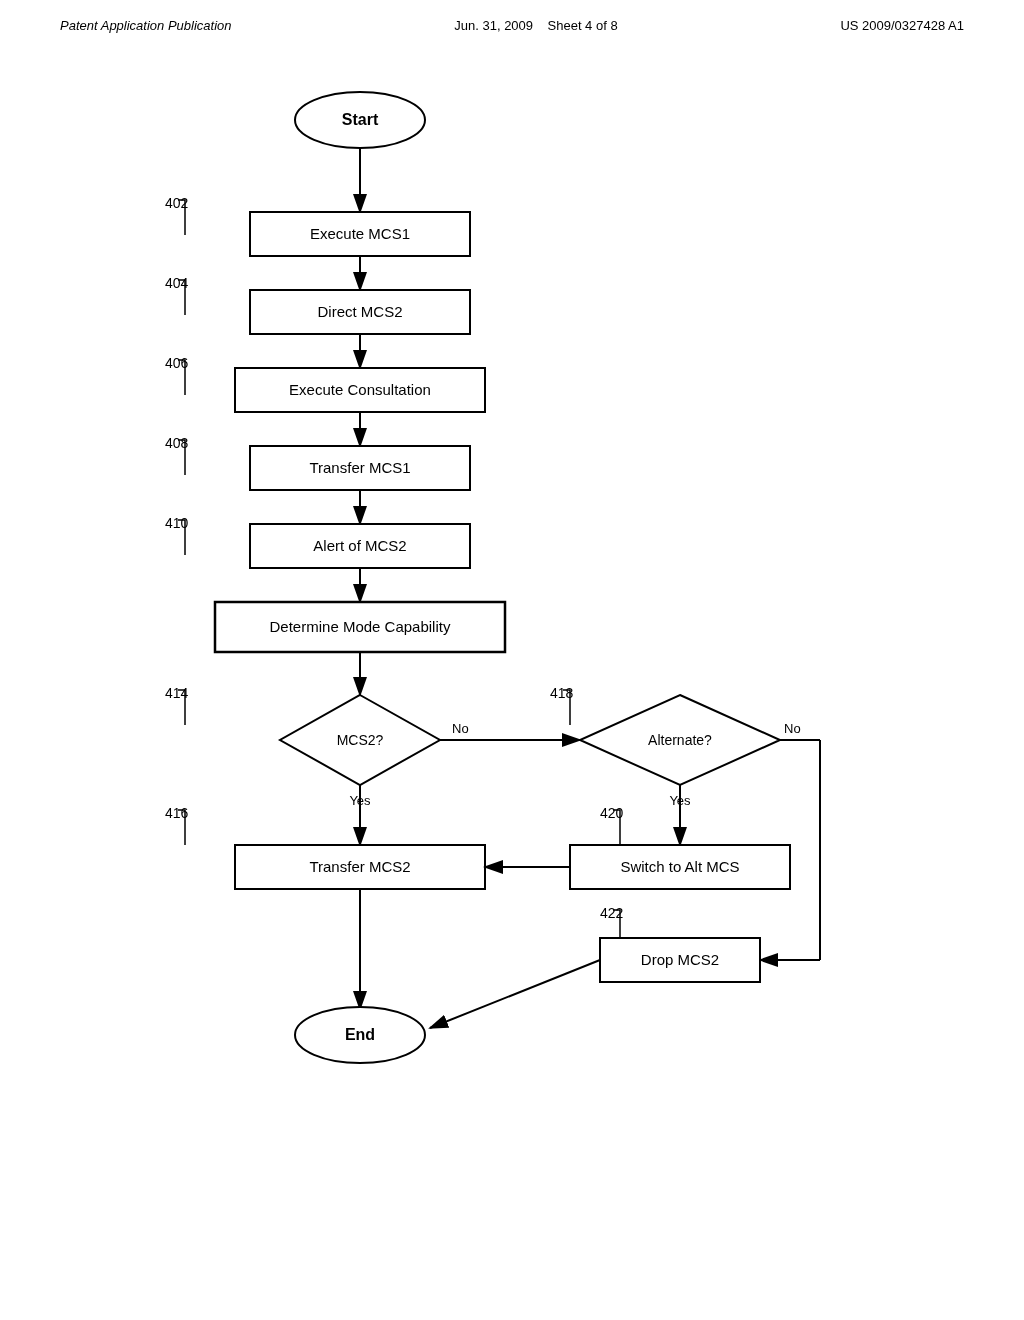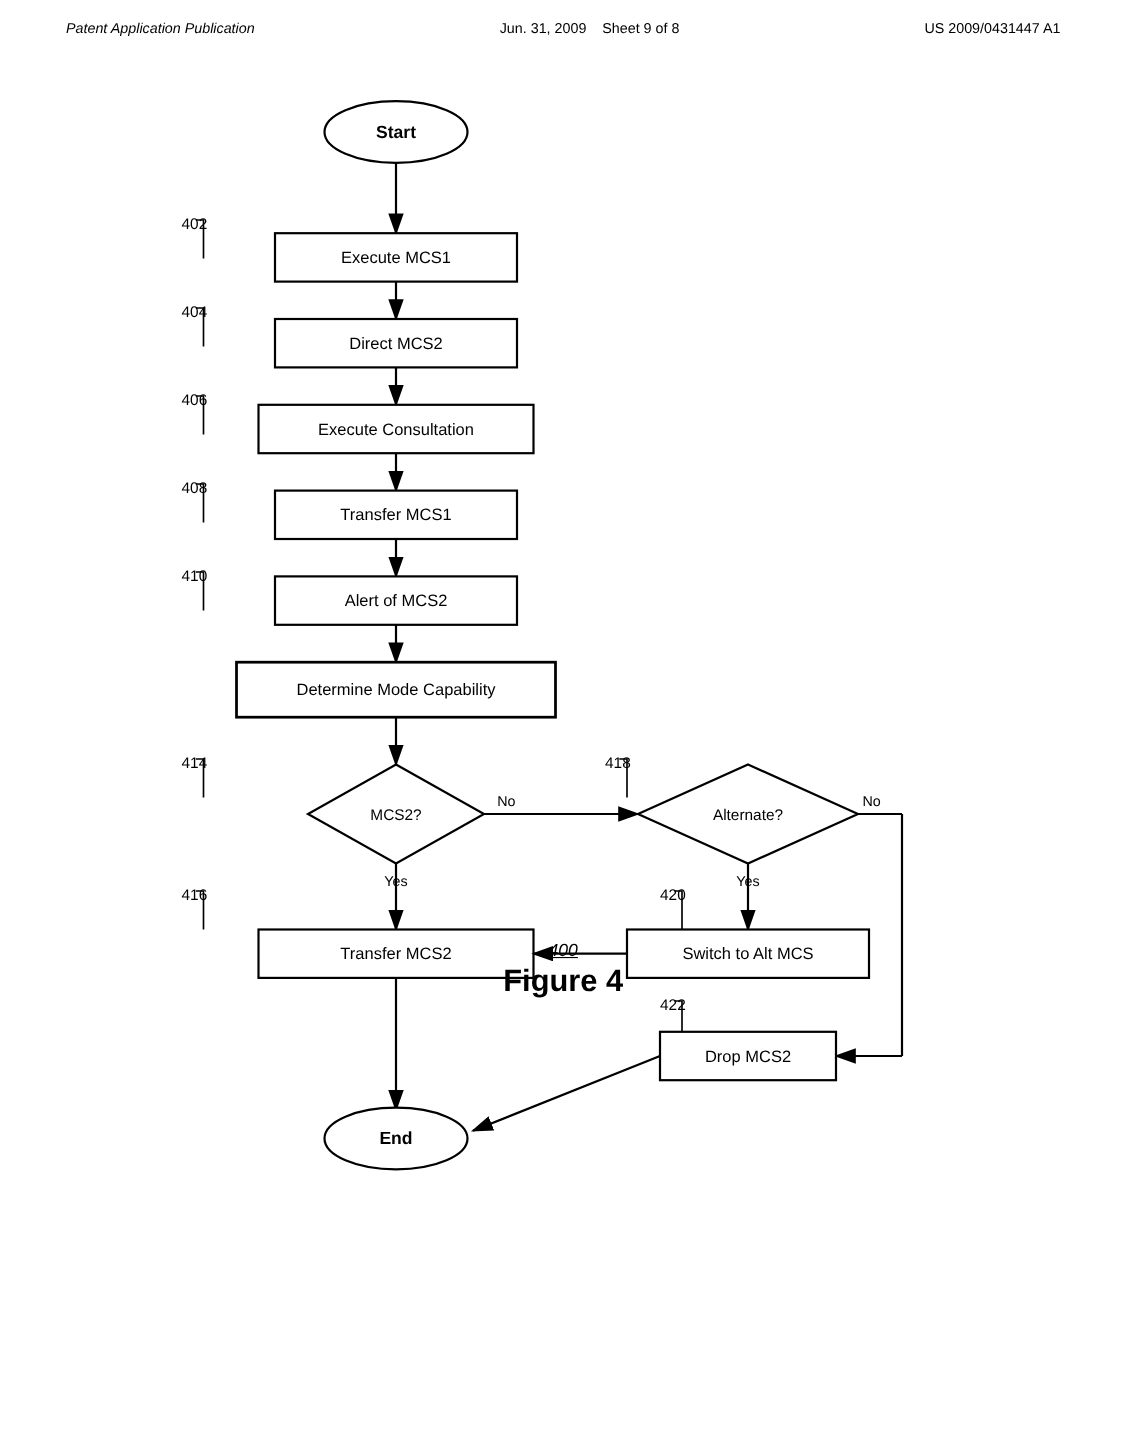--- a/index.html
+++ b/index.html
@@ -63,23 +63,23 @@
   </style>
 </head>
 <body>
 
 <div class="page">
 
   <div class="header">
     <span class="header-left">Patent Application Publication</span>
     <span class="header-center">
       <span>Jun. 31, 2009</span>&nbsp;&nbsp;&nbsp;
-      <span>Sheet 9 of 8</span>
+      <span>Sheet 4 of 8</span>
     </span>
-    <span class="header-right">US 2009/0431447 A1</span>
+    <span class="header-right">US 2009/0327428 A1</span>
   </div>
 
   <svg class="flowchart-svg" viewBox="0 0 860 1050" xmlns="http://www.w3.org/2000/svg" style="position:absolute; top:60px; left:60px;">
 
     <text x="105" y="148" font-family="Arial" font-size="14">402</text>
     <path d="M118 140 L125 140 L125 175" stroke="#000" stroke-width="1.5" fill="none"></path>
 
     <text x="105" y="228" font-family="Arial" font-size="14">404</text>
     <path d="M118 220 L125 220 L125 255" stroke="#000" stroke-width="1.5" fill="none"></path>
 
@@ -184,17 +184,13 @@
     <ellipse cx="300" cy="975" rx="65" ry="28" stroke="#000" stroke-width="2" fill="#fff"></ellipse>
     <text x="300" y="980" text-anchor="middle" font-family="Arial" font-size="16" font-weight="bold">End</text>
 
     <defs>
       <marker id="arrow" markerWidth="10" markerHeight="7" refX="9" refY="3.5" orient="auto">
         <polygon points="0 0, 10 3.5, 0 7" fill="#000"></polygon>
       </marker>
     </defs>
   </svg>
 
-  <div class="figure-caption">
-    <span class="figure-number">400</span>
-    <span class="figure-label">Figure 4</span>
-  </div>
 </div>
 
 </body></html>

